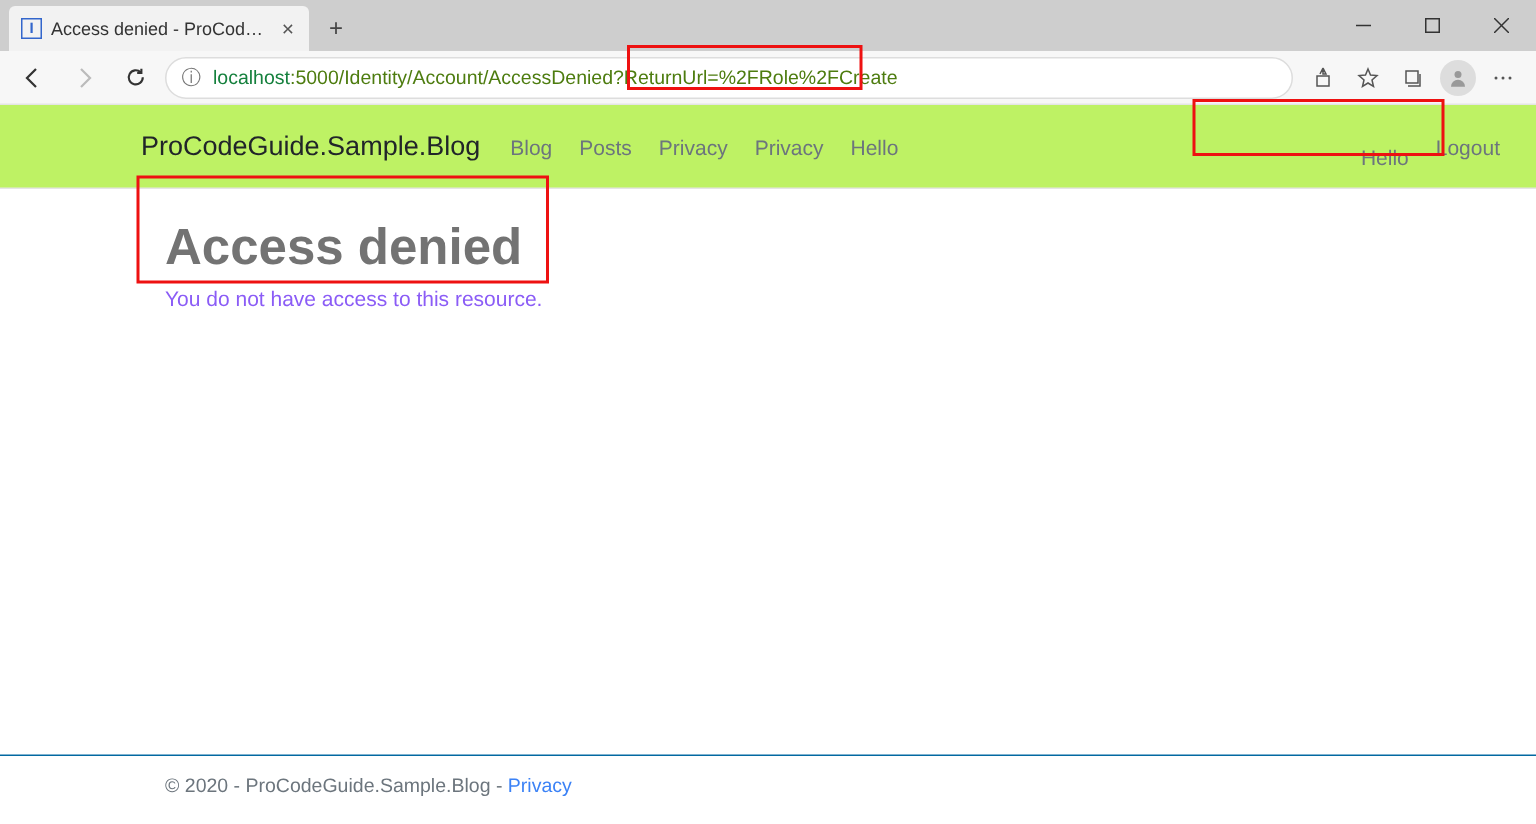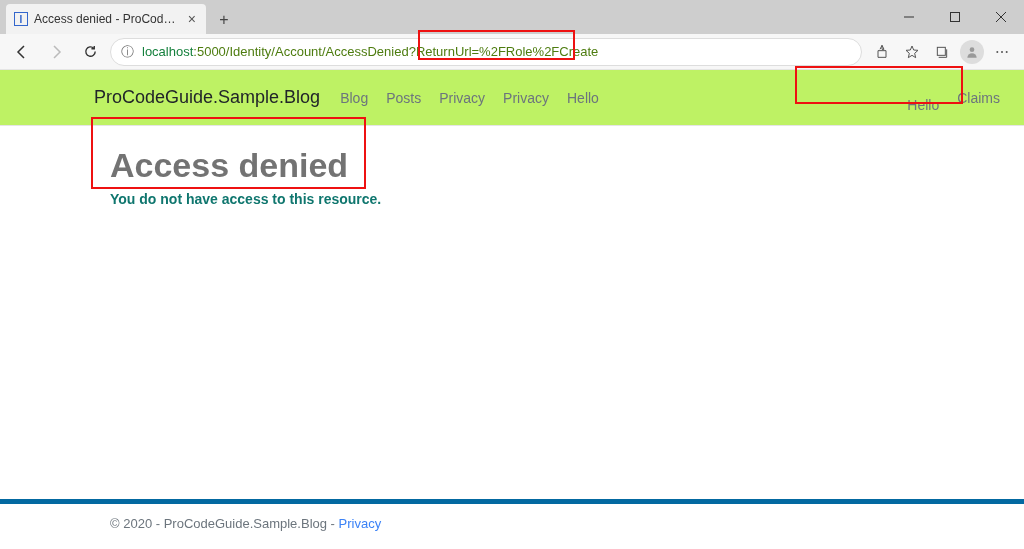--- a/index.html
+++ b/index.html
@@ -122,28 +122,27 @@
       padding: 20px 110px;
       flex:1;
     }
     .access-title {
       color:#737373;
       font-size:34px;
       font-weight:600;
       margin-bottom:6px;
     }
     .access-msg {
-      color:#0f766e;
+      color:#8b5cf6;
       font-size:14px;
-      font-weight:bold;
     }
 
     .footer {
       padding: 12px 110px 18px;
-      border-top:5px solid #0369a1;
+      border-top:1px solid #0369a1;
       font-size:13px;
       color:#6c757d;
     }
     .footer a { color:#3b82f6; text-decoration:none;}
 
     
     .annot {
       position:absolute;
       border:2px solid #e11;
       pointer-events:none;
@@ -245,21 +244,21 @@
       <a>Blog</a>
       <a>Posts</a>
       <a>Privacy</a>
       <a>Privacy</a>
       <a>Hello</a>
     </div>
     <div class="header-right">
       <div class="user-greeting">
         <span>Hello</span><br>
       </div>
-      <a class="logout-link">Claims</a>
+      <a class="logout-link">Logout</a>
     </div>
   </div>
 
   <div class="content">
     <h1 class="access-title">Access denied</h1>
     <p class="access-msg">You do not have access to this resource.</p>
   </div>
 
   <div class="footer">
     <span>© 2020 - ProCodeGuide.Sample.Blog - </span><a>Privacy</a>

